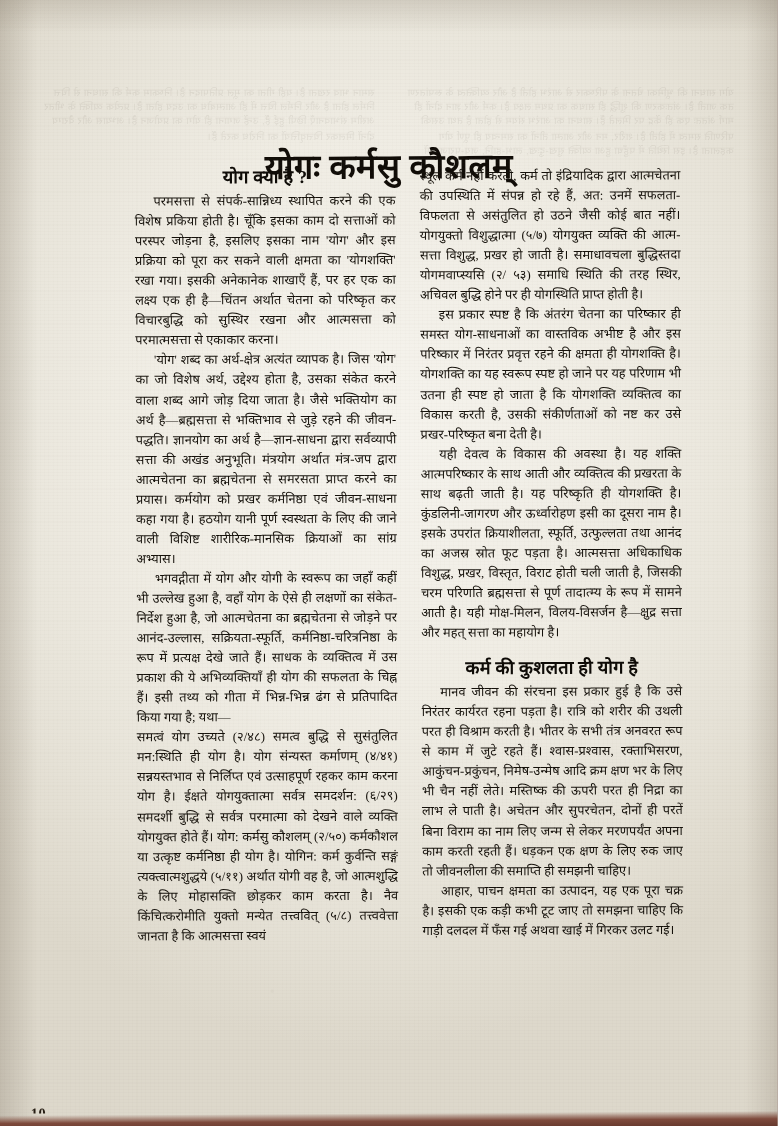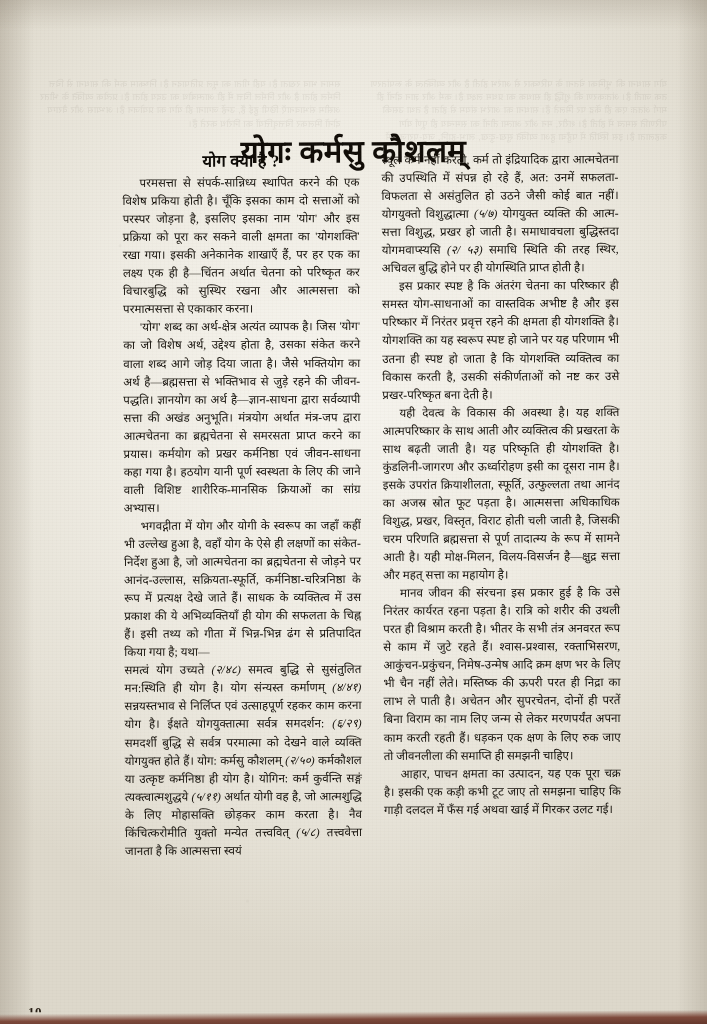--- a/index.html
+++ b/index.html
@@ -131,21 +131,21 @@
     font-size: 16.5px;
     font-weight: bold;
     text-align: center;
     letter-spacing: .2px;
     color: #0d0a06;
     text-indent: 0;
   }
   h2.section-head.gap-above { margin-top: 14px; }
 
   b, .b { font-weight: normal; }
-  i, .i { font-style: italic; }
+  i, .i { }
 
   .folio {
     position: absolute;
     left: 28px;
     bottom: 4px;
     font-size: 13px;
     font-weight: bold;
     color: #241c12;
     letter-spacing: .5px;
     clip-path: inset(0 0 48% 0);
@@ -180,20 +180,21 @@
         <p>परमसत्ता से संपर्क-सान्निध्य स्थापित करने की एक विशेष प्रकिया होती है। चूँकि इसका काम दो सत्ताओं को परस्पर जोड़ना है, इसलिए इसका नाम 'योग' और इस प्रक्रिया को पूरा कर सकने वाली क्षमता का 'योगशक्ति' रखा गया। इसकी अनेकानेक शाखाएँ हैं, पर हर एक का लक्ष्य एक ही है—चिंतन अर्थात चेतना को परिष्कृत कर विचारबुद्धि को सुस्थिर रखना और आत्मसत्ता को परमात्मसत्ता से एकाकार करना।</p>
         <p>'योग' शब्द का अर्थ-क्षेत्र अत्यंत व्यापक है। जिस 'योग' का जो विशेष अर्थ, उद्देश्य होता है, उसका संकेत करने वाला शब्द आगे जोड़ दिया जाता है। जैसे भक्तियोग का अर्थ है—ब्रह्मसत्ता से भक्तिभाव से जुड़े रहने की जीवन-पद्धति। ज्ञानयोग का अर्थ है—ज्ञान-साधना द्वारा सर्वव्यापी सत्ता की अखंड अनुभूति। मंत्रयोग अर्थात मंत्र-जप द्वारा आत्मचेतना का ब्रह्मचेतना से समरसता प्राप्त करने का प्रयास। कर्मयोग को प्रखर कर्मनिष्ठा एवं जीवन-साधना कहा गया है। हठयोग यानी पूर्ण स्वस्थता के लिए की जाने वाली विशिष्ट शारीरिक-मानसिक क्रियाओं का सांग्र अभ्यास।</p>
         <p>भगवद्गीता में योग और योगी के स्वरूप का जहाँ कहीं भी उल्लेख हुआ है, वहाँ योग के ऐसे ही लक्षणों का संकेत-निर्देश हुआ है, जो आत्मचेतना का ब्रह्मचेतना से जोड़ने पर आनंद-उल्लास, सक्रियता-स्फूर्ति, कर्मनिष्ठा-चरित्रनिष्ठा के रूप में प्रत्यक्ष देखे जाते हैं। साधक के व्यक्तित्व में उस प्रकाश की ये अभिव्यक्तियाँ ही योग की सफलता के चिह्न हैं। इसी तथ्य को गीता में भिन्न-भिन्न ढंग से प्रतिपादित किया गया है; यथा—</p>
         <p class="noindent"><span class="b">समत्वं योग उच्यते</span><span class="i"> (२/४८) </span><span>समत्व बुद्धि से सुसंतुलित मन:स्थिति ही योग है। </span><span class="b">योग संन्यस्त कर्माणम्</span><span class="i"> (४/४१) </span><span>सन्नयस्तभाव से निर्लिप्त एवं उत्साहपूर्ण रहकर काम करना योग है। </span><span class="b">ईक्षते योगयुक्तात्मा सर्वत्र समदर्शन:</span><span class="i"> (६/२९) </span><span>समदर्शी बुद्धि से सर्वत्र परमात्मा को देखने वाले व्यक्ति योगयुक्त होते हैं। </span><span class="b">योग: कर्मसु कौशलम्</span><span class="i"> (२/५०) </span><span>कर्मकौशल या उत्कृष्ट कर्मनिष्ठा ही योग है। </span><span class="b">योगिन: कर्म कुर्वन्ति सङ्गं त्यक्त्वात्मशुद्धये</span><span class="i"> (५/११) </span><span>अर्थात योगी वह है, जो आत्मशुद्धि के लिए मोहासक्ति छोड़कर काम करता है। </span><span class="b">नैव किंचित्करोमीति युक्तो मन्येत तत्त्ववित्</span><span class="i"> (५/८) </span><span>तत्त्ववेत्ता जानता है कि आत्मसत्ता स्वयं</span></p>
       </div>
 
       <div class="col">
         <p class="noindent"><span>स्थूल कर्म नहीं करती, कर्म तो इंद्रियादिक द्वारा आत्मचेतना की उपस्थिति में संपन्न हो रहे हैं, अत: उनमें सफलता-विफलता से असंतुलित हो उठने जैसी कोई बात नहीं। </span><span class="b">योगयुक्तो विशुद्धात्मा</span><span class="i"> (५/७) </span><span>योगयुक्त व्यक्ति की आत्म-सत्ता विशुद्ध, प्रखर हो जाती है। </span><span class="b">समाधावचला बुद्धिस्तदा योगमवाप्स्यसि</span><span class="i"> (२/ ५३) </span><span>समाधि स्थिति की तरह स्थिर, अचिवल बुद्धि होने पर ही योगस्थिति प्राप्त होती है।</span></p>
         <p>इस प्रकार स्पष्ट है कि अंतरंग चेतना का परिष्कार ही समस्त योग-साधनाओं का वास्तविक अभीष्ट है और इस परिष्कार में निरंतर प्रवृत्त रहने की क्षमता ही योगशक्ति है। योगशक्ति का यह स्वरूप स्पष्ट हो जाने पर यह परिणाम भी उतना ही स्पष्ट हो जाता है कि योगशक्ति व्यक्तित्व का विकास करती है, उसकी संकीर्णताओं को नष्ट कर उसे प्रखर-परिष्कृत बना देती है।</p>
         <p>यही देवत्व के विकास की अवस्था है। यह शक्ति आत्मपरिष्कार के साथ आती और व्यक्तित्व की प्रखरता के साथ बढ़ती जाती है। यह परिष्कृति ही योगशक्ति है। कुंडलिनी-जागरण और ऊर्ध्वारोहण इसी का दूसरा नाम है। इसके उपरांत क्रियाशीलता, स्फूर्ति, उत्फुल्लता तथा आनंद का अजस्र स्रोत फूट पड़ता है। आत्मसत्ता अधिकाधिक विशुद्ध, प्रखर, विस्तृत, विराट होती चली जाती है, जिसकी चरम परिणति ब्रह्मसत्ता से पूर्ण तादात्म्य के रूप में सामने आती है। यही मोक्ष-मिलन, विलय-विसर्जन है—क्षुद्र सत्ता और महत् सत्ता का महायोग है।</p>
+        <h2 class="section-head gap-above">कर्म की कुशलता ही योग है</h2>
         <p>मानव जीवन की संरचना इस प्रकार हुई है कि उसे निरंतर कार्यरत रहना पड़ता है। रात्रि को शरीर की उथली परत ही विश्राम करती है। भीतर के सभी तंत्र अनवरत रूप से काम में जुटे रहते हैं। श्वास-प्रश्वास, रक्ताभिसरण, आकुंचन-प्रकुंचन, निमेष-उन्मेष आदि क्रम क्षण भर के लिए भी चैन नहीं लेते। मस्तिष्क की ऊपरी परत ही निद्रा का लाभ ले पाती है। अचेतन और सुपरचेतन, दोनों ही परतें बिना विराम का नाम लिए जन्म से लेकर मरणपर्यंत अपना काम करती रहती हैं। धड़कन एक क्षण के लिए रुक जाए तो जीवनलीला की समाप्ति ही समझनी चाहिए।</p>
         <p>आहार, पाचन क्षमता का उत्पादन, यह एक पूरा चक्र है। इसकी एक कड़ी कभी टूट जाए तो समझना चाहिए कि गाड़ी दलदल में फँस गई अथवा खाई में गिरकर उलट गई।</p>
       </div>
 
     </div>
 
     <div class="folio">10</div>
   </div>
 
   <div class="paper-grain"></div>

